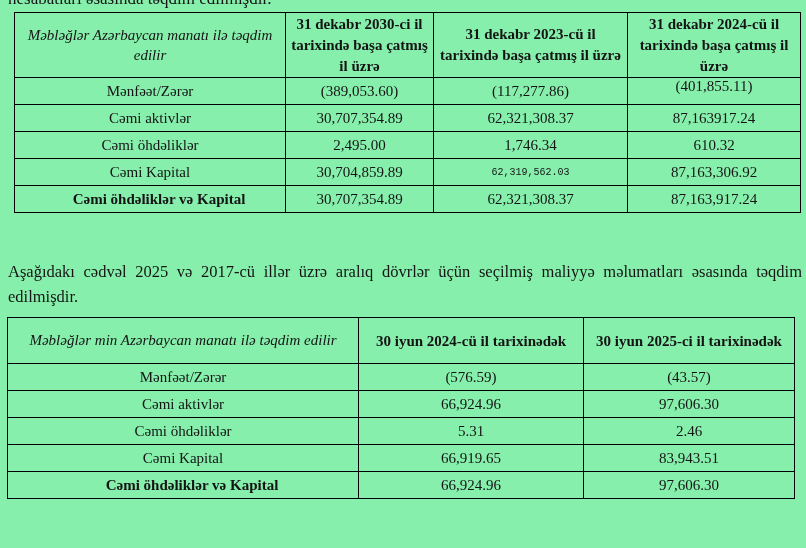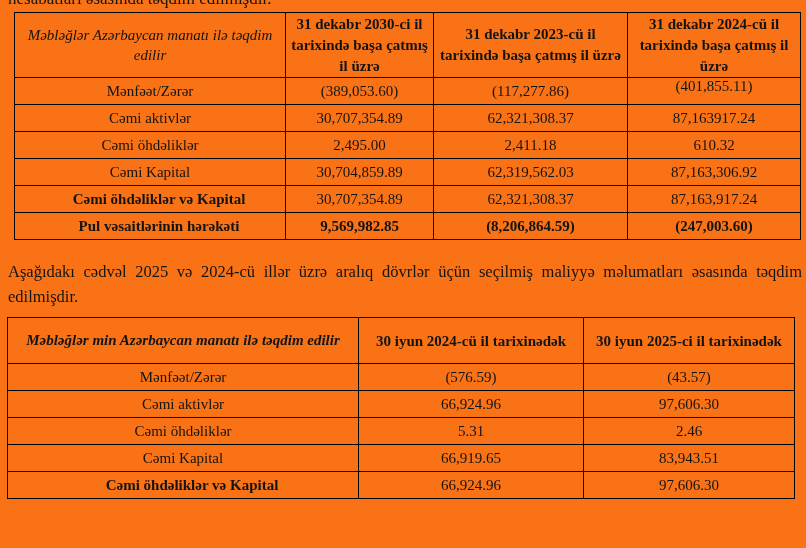--- a/index.html
+++ b/index.html
@@ -1,44 +1,44 @@
 <!DOCTYPE html>
 <html><head>
 <meta charset="utf-8">
 <style>
   html,body{margin:0;padding:0;background:#fff;}
   .page{
-    position:relative;width:806px;height:548px;background:#f97316;
+    position:relative;width:806px;height:548px;background:#86efac;
     overflow:hidden;color:#141414;
     font-family:"Liberation Serif","DejaVu Serif",serif;
   }
   
   .clipped{position:absolute;top:0;left:8px;height:9px;overflow:hidden;width:780px;}
   .clipped span{display:block;margin-top:-12px;font-size:17px;line-height:21px;}
 
   table{border-collapse:collapse;table-layout:fixed;position:absolute;}
   td,th{border:1.5px solid #000;padding:0 2px;text-align:center;vertical-align:middle;
         font-size:15px;overflow:hidden;}
 
   
   .t1{left:14px;top:12px;}
   .t1 th{height:64px;font-weight:bold;line-height:21px;}
   .t1 th.cap{font-weight:normal;font-style:italic;line-height:20px;}
   .t1 td{height:26px;}
 
   
   .t2{left:7px;top:317px;}
   .t2 th{height:45px;font-weight:bold;line-height:22px;}
-  .t2 th.cap{font-weight:bold;font-style:italic;line-height:21px;}
+  .t2 th.cap{font-weight:normal;font-style:italic;line-height:21px;}
   .t2 td{height:26px;}
 
   .b{font-weight:bold;padding-left:20px;}
   tr.boldrow td{font-weight:bold;}
   td.v-top{vertical-align:top;line-height:17px;}
-  td.sans{font-family:Liberation Serif, serif;font-size:15px;}
+  td.sans{font-family:Liberation Mono, monospace;font-size:10px;}
 
   .para{
     position:absolute;left:8px;top:259px;width:794px;
     font-size:16.5px;line-height:25px;text-align:justify;
   }
   .para:after{content:"";display:inline-block;width:100%;}
 </style>
 </head>
 <body>
 
@@ -72,45 +72,39 @@
       </tr>
       <tr>
         <td>Cəmi aktivlər</td>
         <td>30,707,354.89</td>
         <td>62,321,308.37</td>
         <td>87,163917.24</td>
       </tr>
       <tr>
         <td>Cəmi öhdəliklər</td>
         <td>2,495.00</td>
-        <td>2,411.18</td>
+        <td>1,746.34</td>
         <td>610.32</td>
       </tr>
       <tr>
         <td>Cəmi Kapital</td>
         <td>30,704,859.89</td>
         <td class="sans">62,319,562.03</td>
         <td>87,163,306.92</td>
       </tr>
       <tr>
         <td class="b">Cəmi öhdəliklər və Kapital</td>
         <td>30,707,354.89</td>
         <td>62,321,308.37</td>
         <td>87,163,917.24</td>
       </tr>
-      <tr class="boldrow">
-        <td class="b">Pul vəsaitlərinin hərəkəti</td>
-        <td>9,569,982.85</td>
-        <td>(8,206,864.59)</td>
-        <td>(247,003.60)</td>
-      </tr>
     </tbody>
   </table>
 
-  <div class="para">Aşağıdakı cədvəl 2025 və 2024-cü illər üzrə aralıq dövrlər üçün seçilmiş maliyyə məlumatları əsasında təqdim edilmişdir.</div>
+  <div class="para">Aşağıdakı cədvəl 2025 və 2017-cü illər üzrə aralıq dövrlər üçün seçilmiş maliyyə məlumatları əsasında təqdim edilmişdir.</div>
 
   <table class="t2">
     <colgroup>
       <col style="width:351px">
         <col style="width:225px">
         <col style="width:211px">
     </colgroup>
     <thead>
       <tr>
         <th class="cap">Məbləğlər min Azərbaycan manatı ilə təqdim edilir</th>

